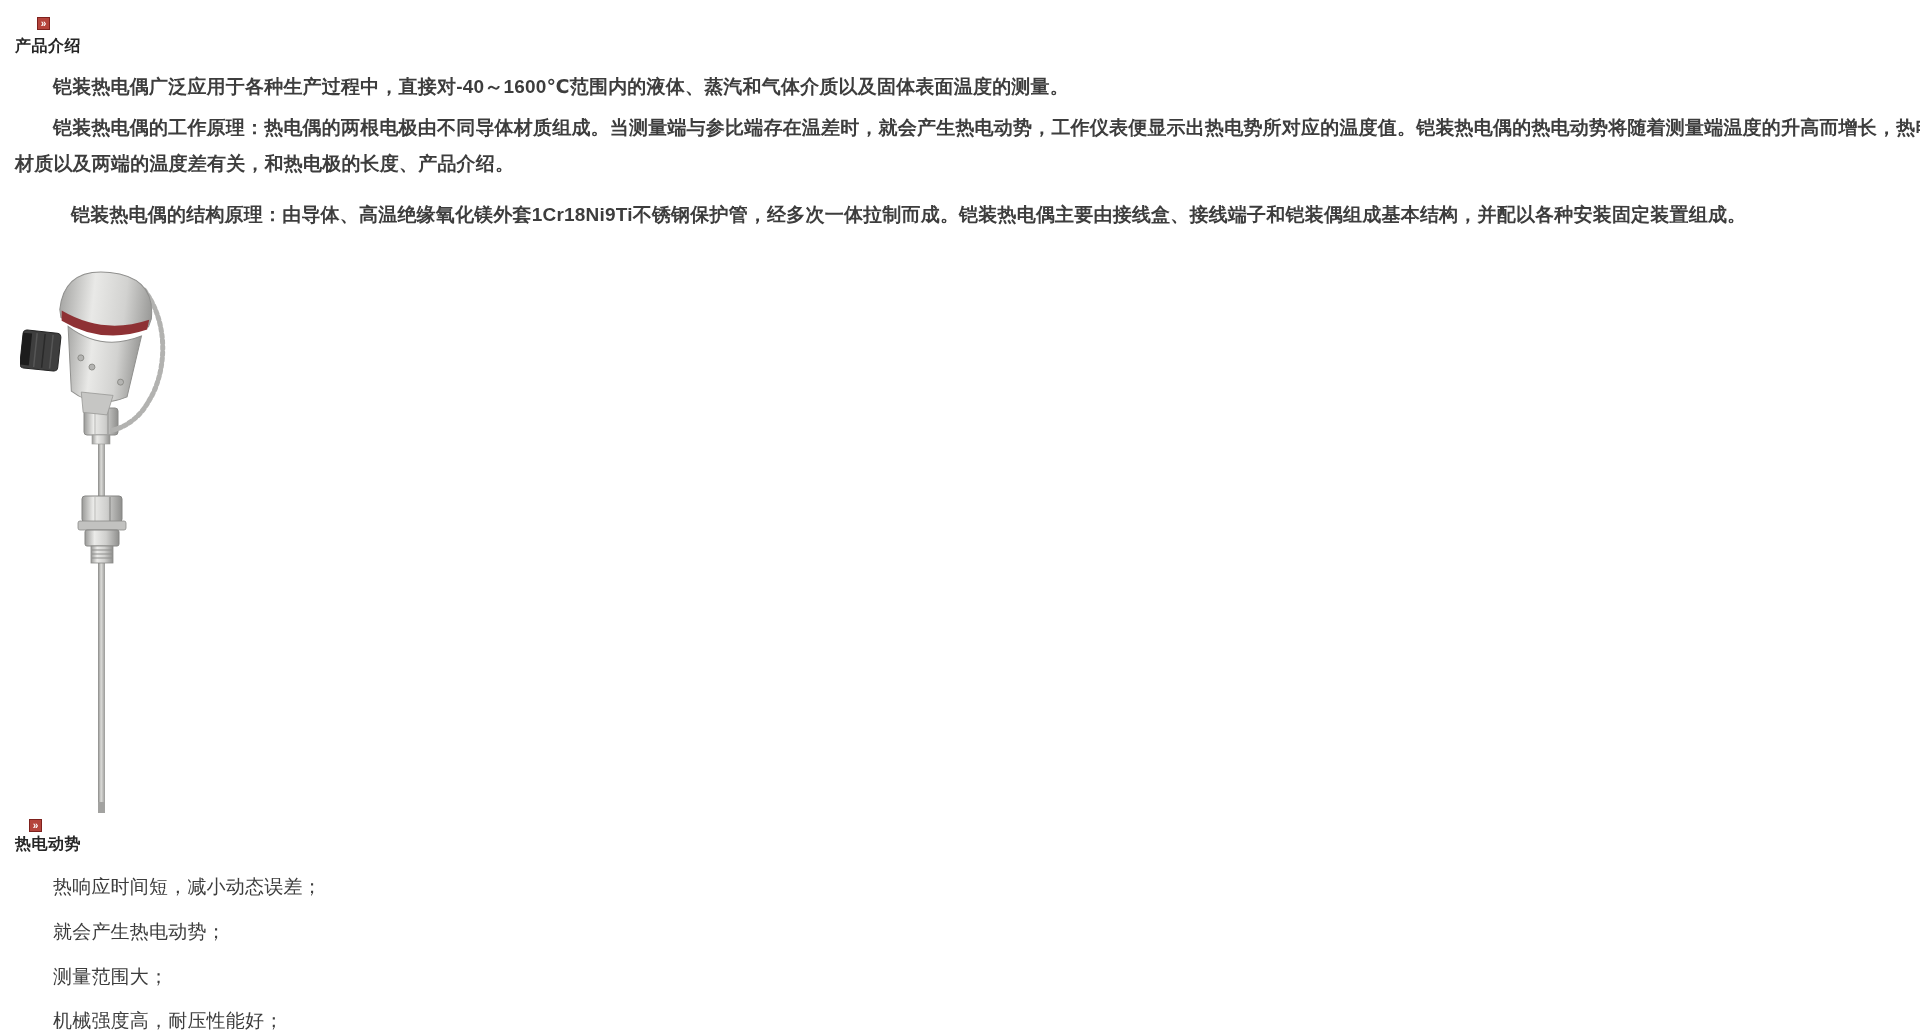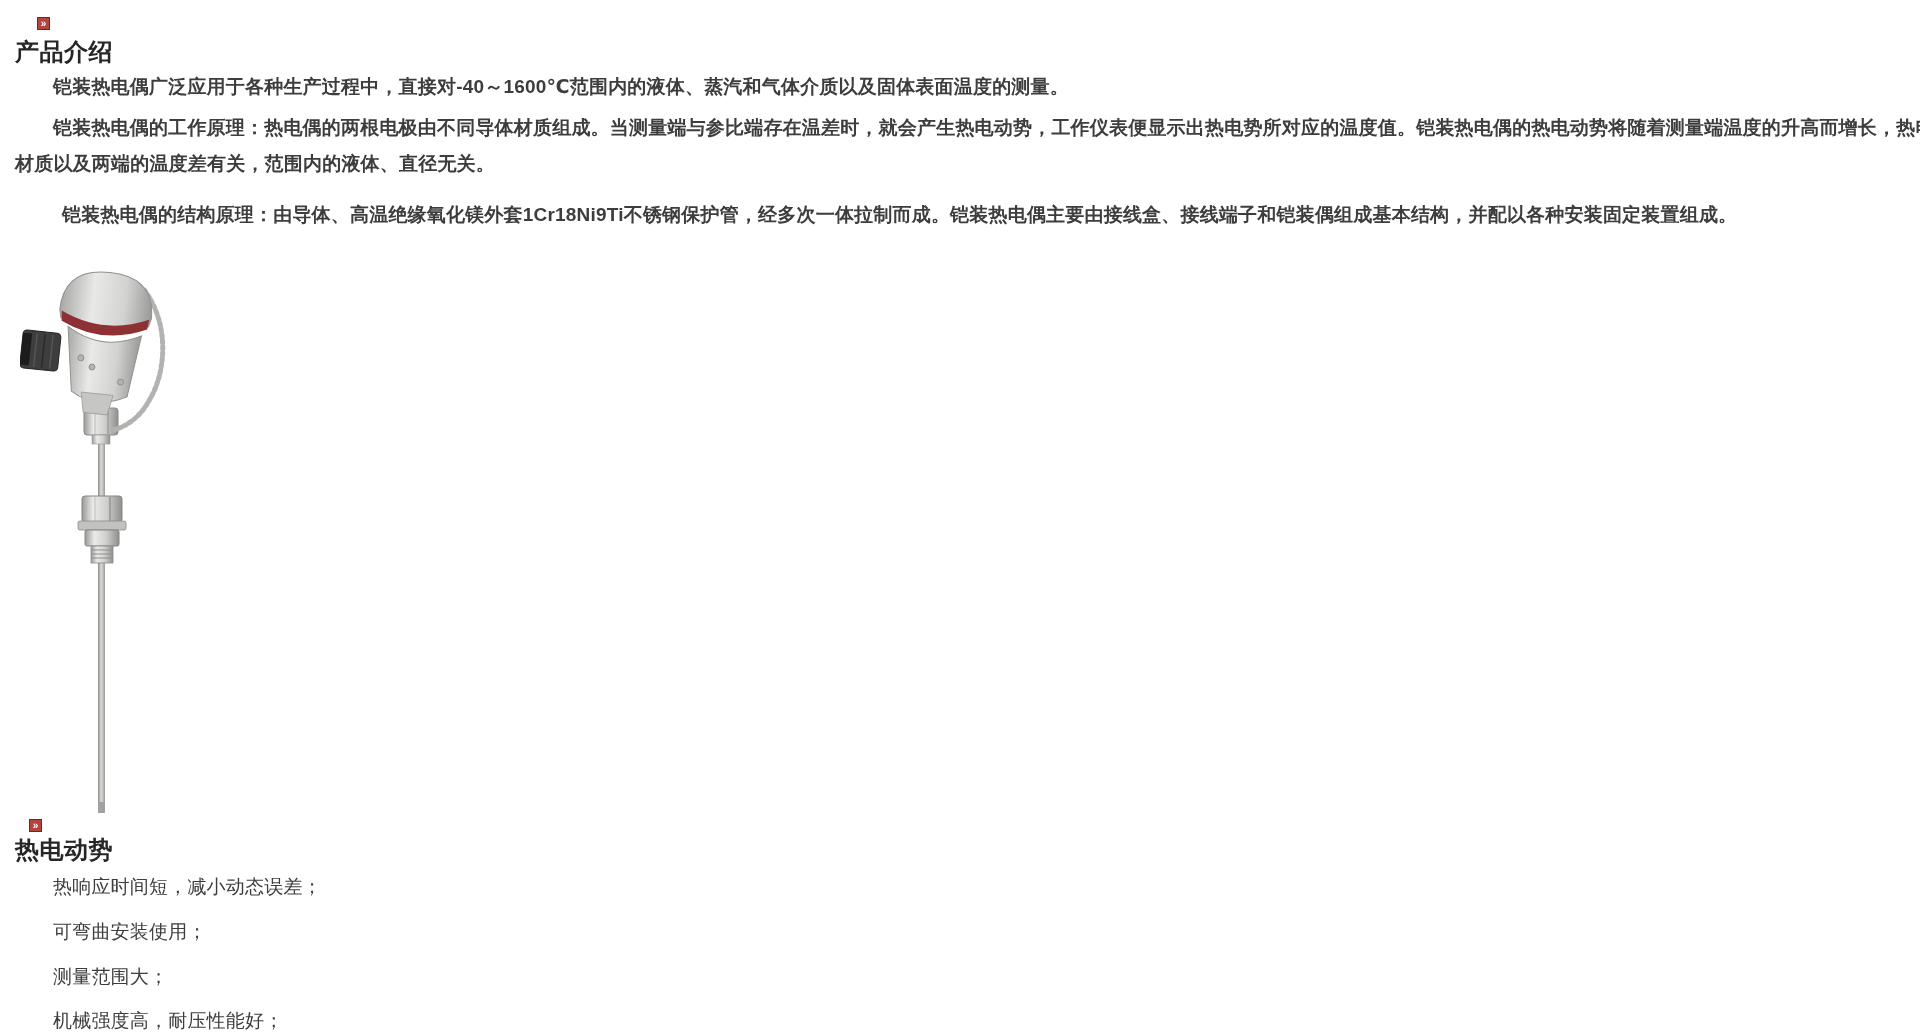--- a/index.html
+++ b/index.html
@@ -15,21 +15,21 @@
   .bullet-icon {
     width: 13px; height: 13px;
     background: #b5443c;
     border: 1px solid #7e211d;
     color: #ffffff;
     font-size: 10px; line-height: 11px;
     text-align: center; font-weight: bold;
     display: inline-block;
   }
   h2.section-title {
-    font-size: 24px;
+    font-size: 16px;
     font-weight: bold;
     color: #262626;
     letter-spacing: 0.5px;
   }
   .para {
     font-size: 19px;
     line-height: 24px;
     white-space: nowrap;
     letter-spacing: 0.2px;
     color: #3d3d3d;
@@ -50,23 +50,23 @@
 <body>
 
 <span class="abs bullet-icon" style="left:37px; top:17px;">»</span>
 
 <h2 class="abs section-title" style="left:15px; top:36px;">产品介绍</h2>
 
 <div class="abs para indent" style="left:15px; top:75px;">铠装热电偶广泛应用于各种生产过程中，直接对-40～1600℃范围内的液体、蒸汽和气体介质以及固体表面温度的测量。</div>
 
 <div class="abs para indent" style="left:15px; top:116px;">铠装热电偶的工作原理：热电偶的两根电极由不同导体材质组成。当测量端与参比端存在温差时，就会产生热电动势，工作仪表便显示出热电势所对应的温度值。铠装热电偶的热电动势将随着测量端温度的升高而增长，热电动势</div>
 
-<div class="abs para" style="left:15px; top:152px;">材质以及两端的温度差有关，范围内的液体、直径无关。</div>
+<div class="abs para" style="left:15px; top:152px;">材质以及两端的温度差有关，和热电极的长度、产品介绍。</div>
 
-<div class="abs para indent" style="left:24px; top:203px;">铠装热电偶的结构原理：由导体、高温绝缘氧化镁外套1Cr18Ni9Ti不锈钢保护管，经多次一体拉制而成。铠装热电偶主要由接线盒、接线端子和铠装偶组成基本结构，并配以各种安装固定装置组成。</div>
+<div class="abs para indent" style="left:33px; top:203px;">铠装热电偶的结构原理：由导体、高温绝缘氧化镁外套1Cr18Ni9Ti不锈钢保护管，经多次一体拉制而成。铠装热电偶主要由接线盒、接线端子和铠装偶组成基本结构，并配以各种安装固定装置组成。</div>
 
 <div class="abs product-figure" style="left:20px; top:268px; width:150px; height:552px;">
   <svg width="150" height="552" viewBox="0 0 150 552">
     <defs>
       <linearGradient id="gmetal" x1="0" y1="0" x2="1" y2="0">
         <stop offset="0" stop-color="#9a9a98"></stop>
         <stop offset="0.28" stop-color="#ebebe9"></stop>
         <stop offset="0.62" stop-color="#cfcfcd"></stop>
         <stop offset="1" stop-color="#8f8f8d"></stop>
       </linearGradient>
@@ -133,16 +133,16 @@
     </g>
   </svg>
 </div>
 
 <span class="abs bullet-icon" style="left:29px; top:819px;">»</span>
 
 <h2 class="abs section-title" style="left:15px; top:834px;">热电动势</h2>
 
 <div>
   <div class="feature-item" style="top:874px;">热响应时间短，减小动态误差；</div>
-  <div class="feature-item" style="top:919px;">可弯曲安装使用；</div>
+  <div class="feature-item" style="top:919px;">就会产生热电动势；</div>
   <div class="feature-item" style="top:964px;font-family:Liberation Mono, monospace;">测量范围大；</div>
   <div class="feature-item" style="top:1008px;">机械强度高，耐压性能好；</div>
 </div>
 
 </body></html>

